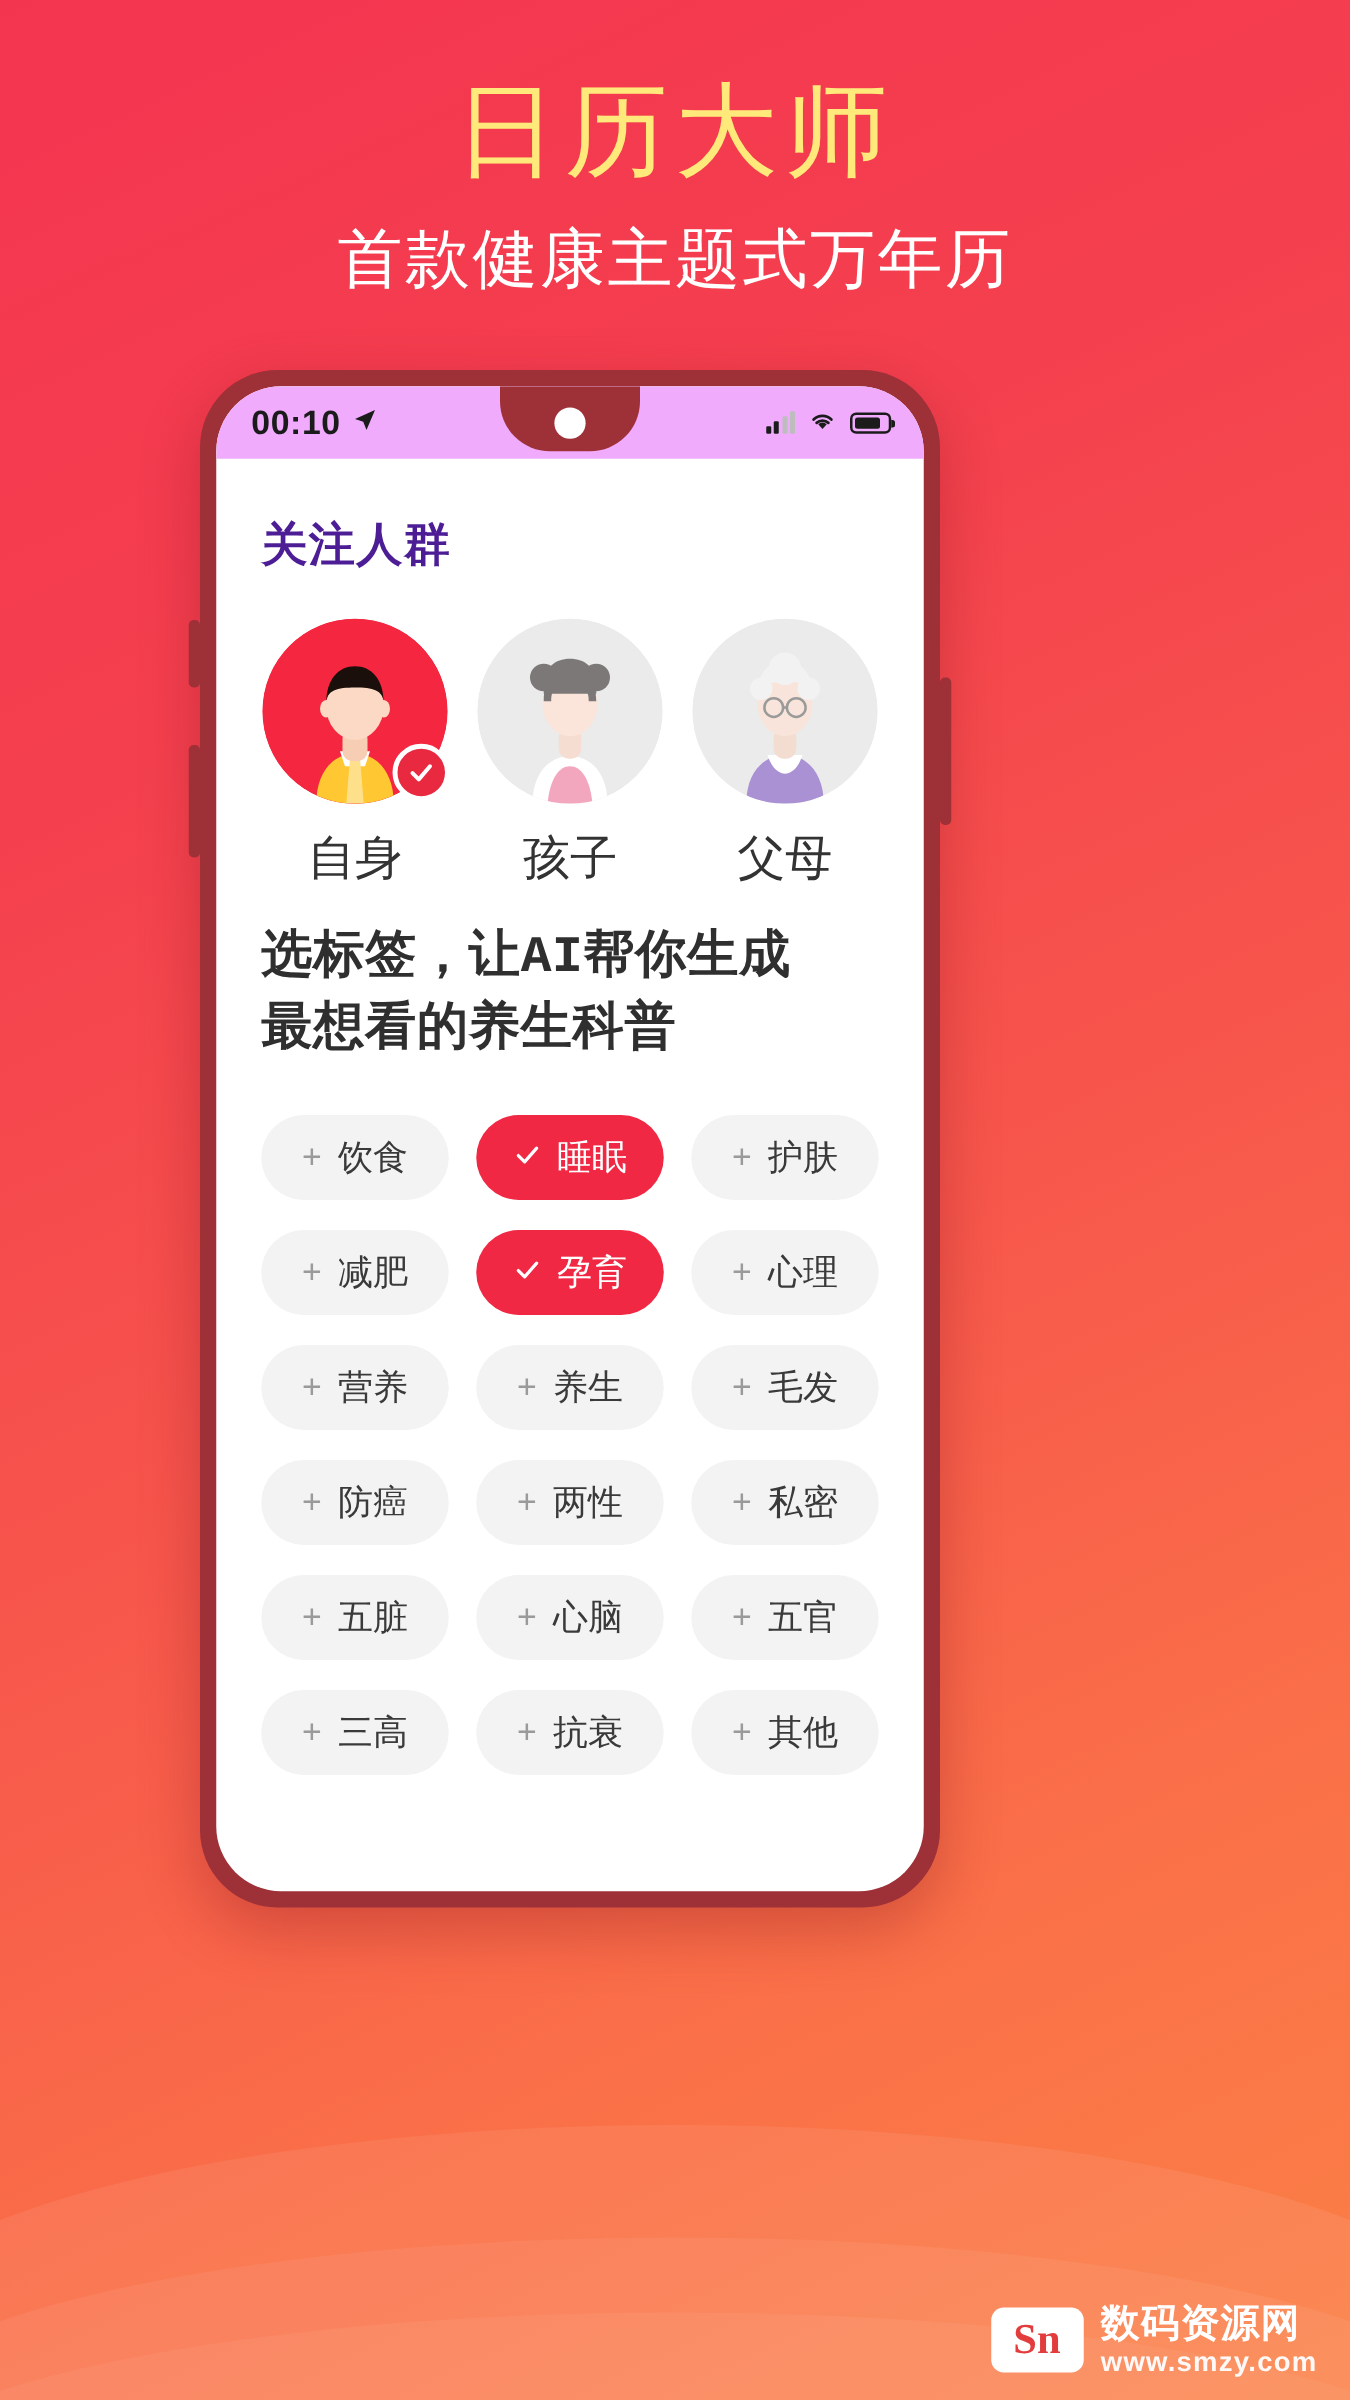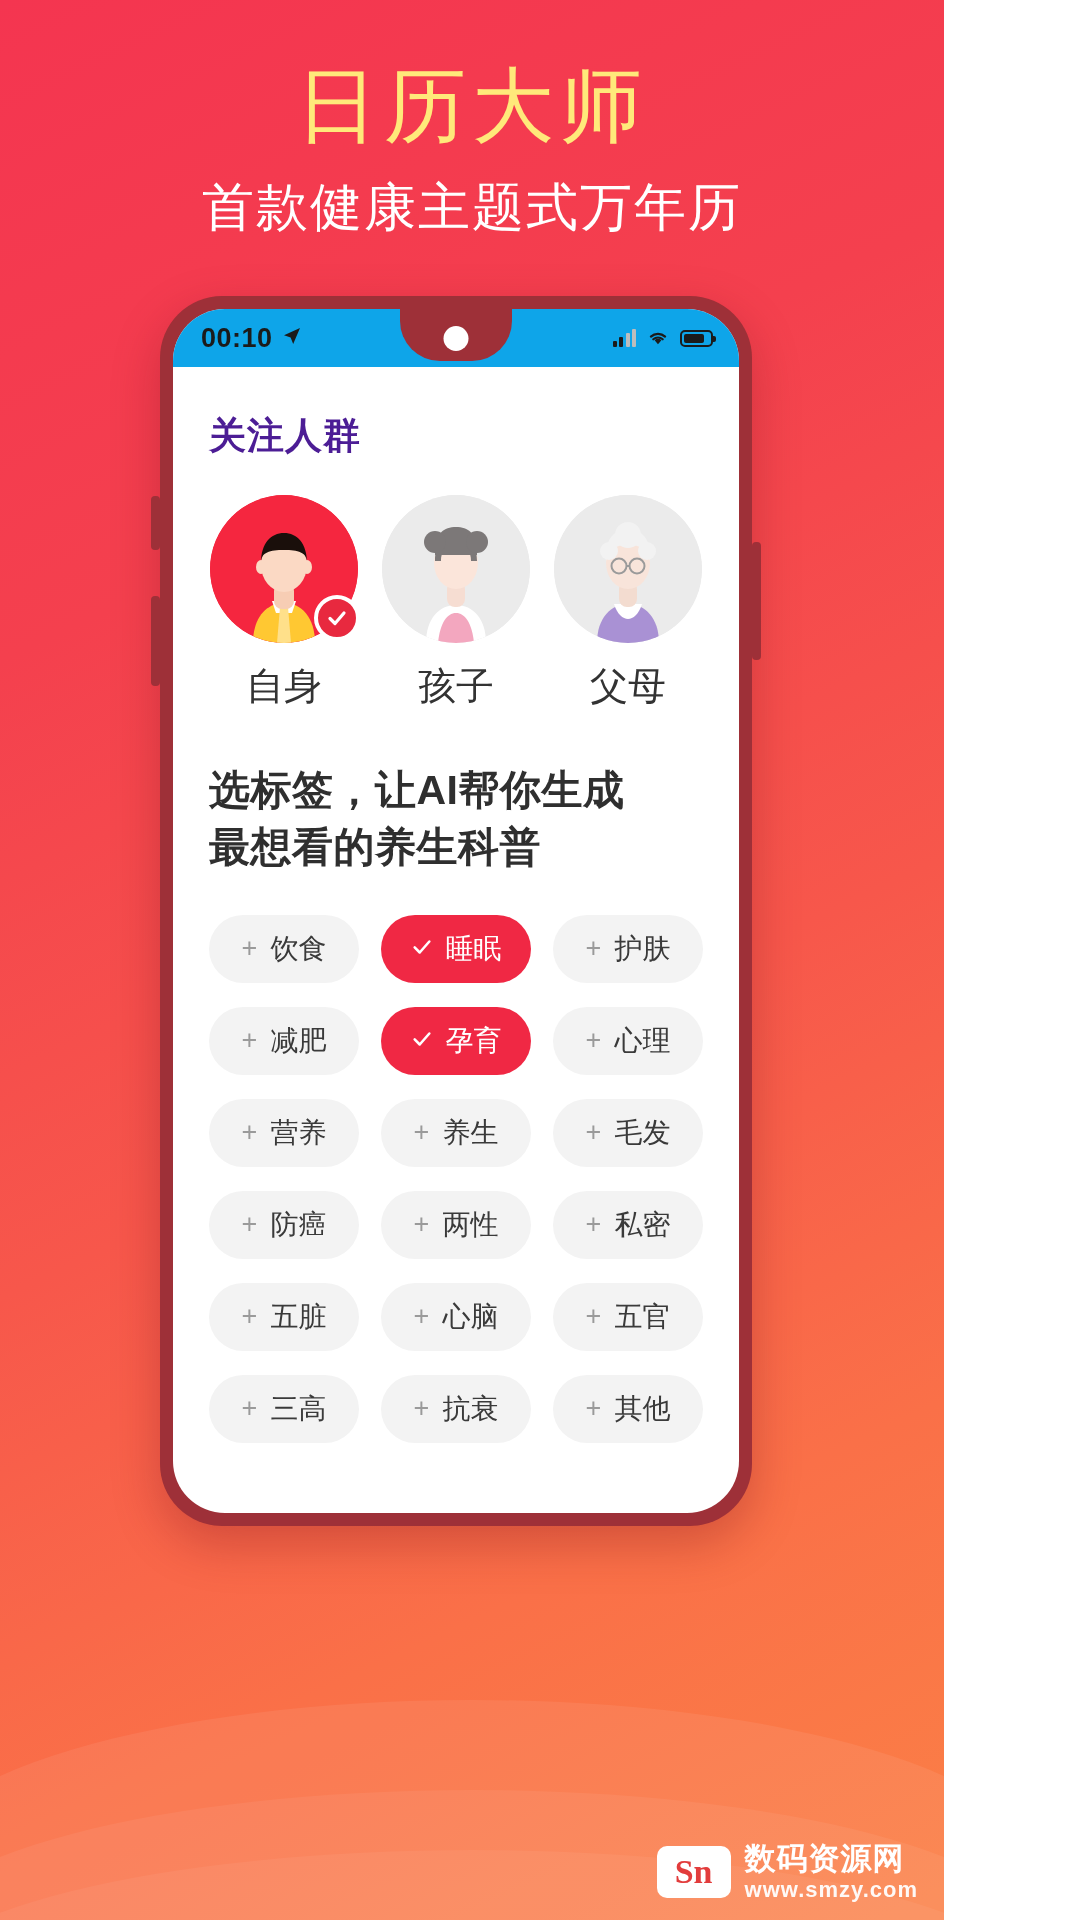--- a/index.html
+++ b/index.html
@@ -3,21 +3,21 @@
 <meta charset="utf-8">
 <style>
   * { box-sizing: border-box; margin: 0; padding: 0; }
   html, body {
     width: 1080px; height: 1920px;
     font-family: "Liberation Sans", "DejaVu Sans", sans-serif;
     overflow: hidden;
   }
   #stage {
     position: relative;
-    width: 944px; height: 1920px;
+    width: 1080px; height: 1920px;
     background: linear-gradient(155deg, #f43550 0%, #f4404e 28%, #f7574b 55%, #fa7048 78%, #fb8046 100%);
     overflow: hidden;
   }
   
   .wave {
     position: absolute; left: -10%; width: 120%;
     border-radius: 50% 50% 0 0;
     background: rgba(255,255,255,0.07);
     pointer-events: none;
   }
@@ -88,21 +88,21 @@
     width: 25px; height: 25px;
     background: #ffffff; border-radius: 50%;
   }
 
   
   .statusbar {
     position: relative;
     height: 58px;
     display: flex; align-items: center; justify-content: space-between;
     padding: 0 26px 0 28px;
-    background: #0ea5e9;
+    background: #f0abfc;
     z-index: 4;
   }
   .sb-left { display: flex; align-items: center; gap: 9px; }
   .sb-time { font-size: 27px; font-weight: 700; color: #1b1b1b; letter-spacing: 0.5px; }
   .sb-right { display: flex; align-items: center; gap: 11px; }
   .signal { display: flex; align-items: flex-end; gap: 2.5px; height: 18px; }
   .signal i { display: block; width: 4px; background: #1b1b1b; border-radius: 1px; }
   .signal i:nth-child(1) { height: 6px; }
   .signal i:nth-child(2) { height: 10px; }
   .signal i:nth-child(3) { height: 14px; background: #bdbdbd; }
@@ -140,23 +140,23 @@
     width: 46px; height: 46px; border-radius: 50%;
     background: #e8293f; border: 4px solid #ffffff;
     display: flex; align-items: center; justify-content: center;
   }
   .person-label {
     margin-top: 18px;
     font-size: 38px; color: #333333;
   }
 
   .lead {
-    margin-top: 50px;
+    margin-top: 27px;
     font-size: 41px; font-weight: 700; color: #2f2f2f;
-    line-height: 1.38; letter-spacing: 0.5px;
+    line-height: 1.38; letter-spacing: 0.5px; font-family: Liberation Mono, monospace;
   }
 
   
   .tags {
     margin-top: 40px;
     display: grid;
     grid-template-columns: repeat(3, 1fr);
     gap: 24px 22px;
   }
   .tag {

